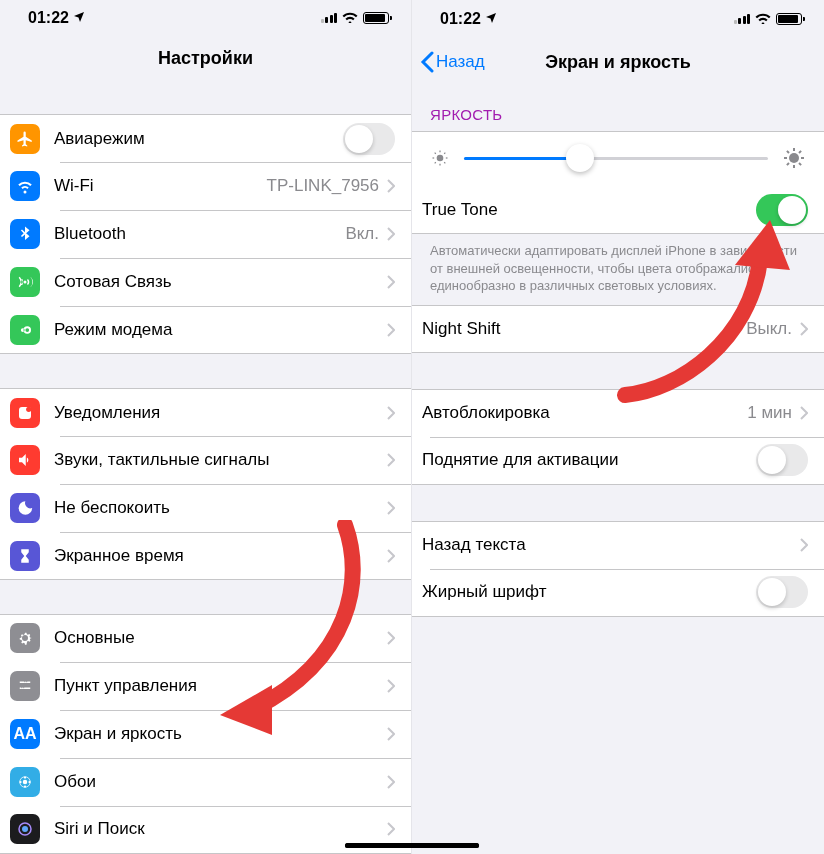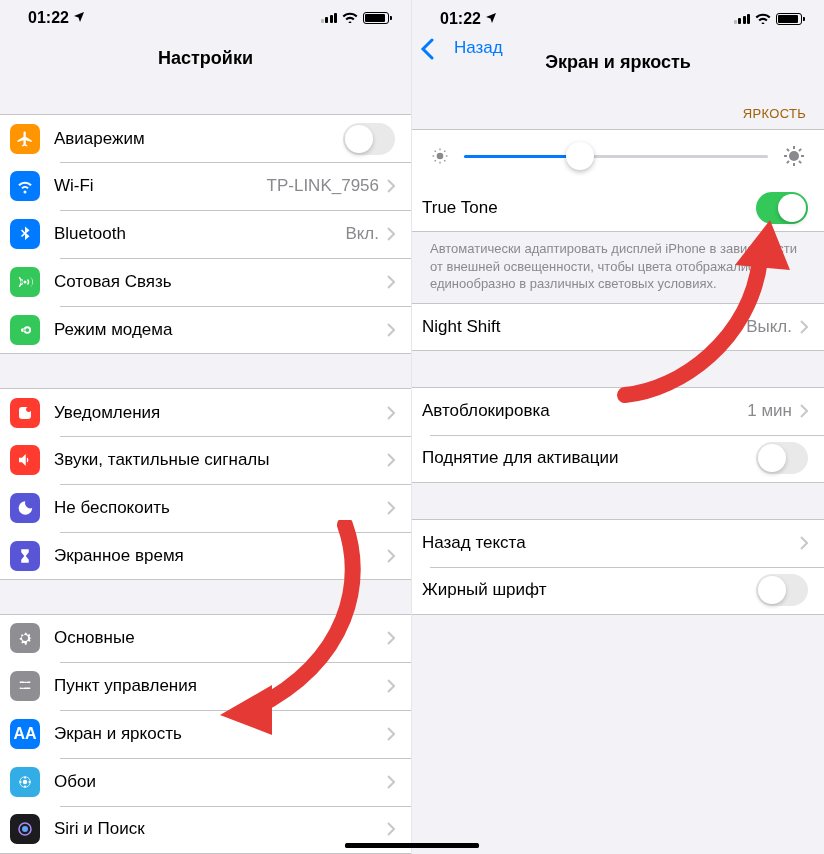--- a/index.html
+++ b/index.html
@@ -57,32 +57,31 @@
     height: 48px;
     display: flex;
     align-items: center;
     justify-content: center;
     position: relative;
     background: #f2f2f7;
   }
   .nav-title { font-size: 18px; font-weight: 700; color: #000; }
   .nav-back {
     position: absolute; left: 8px; top: 0; bottom: 0;
-    display: flex; 
-    color: #007aff; font-size: 17px; cursor: pointer; gap: 18px;
+    display: flex; align-items: center;
+    color: #007aff; font-size: 17px; cursor: pointer;
   }
   .nav-back svg { width: 14px; height: 22px; margin-right: 2px; }
   
   .section-header {
     padding: 20px 18px 8px;
-    font-size: 13px;
-    color: #a16207;
+    font-size: 15px;
+    color: #a21caf;
     text-transform: uppercase;
     letter-spacing: 0.3px;
-    text-align: right;
   }
   
   .group { background: #fff; }
   .row {
     display: flex;
     align-items: center;
     min-height: 48px;
     padding: 6px 16px 6px 10px;
     background: #fff;
     position: relative;

